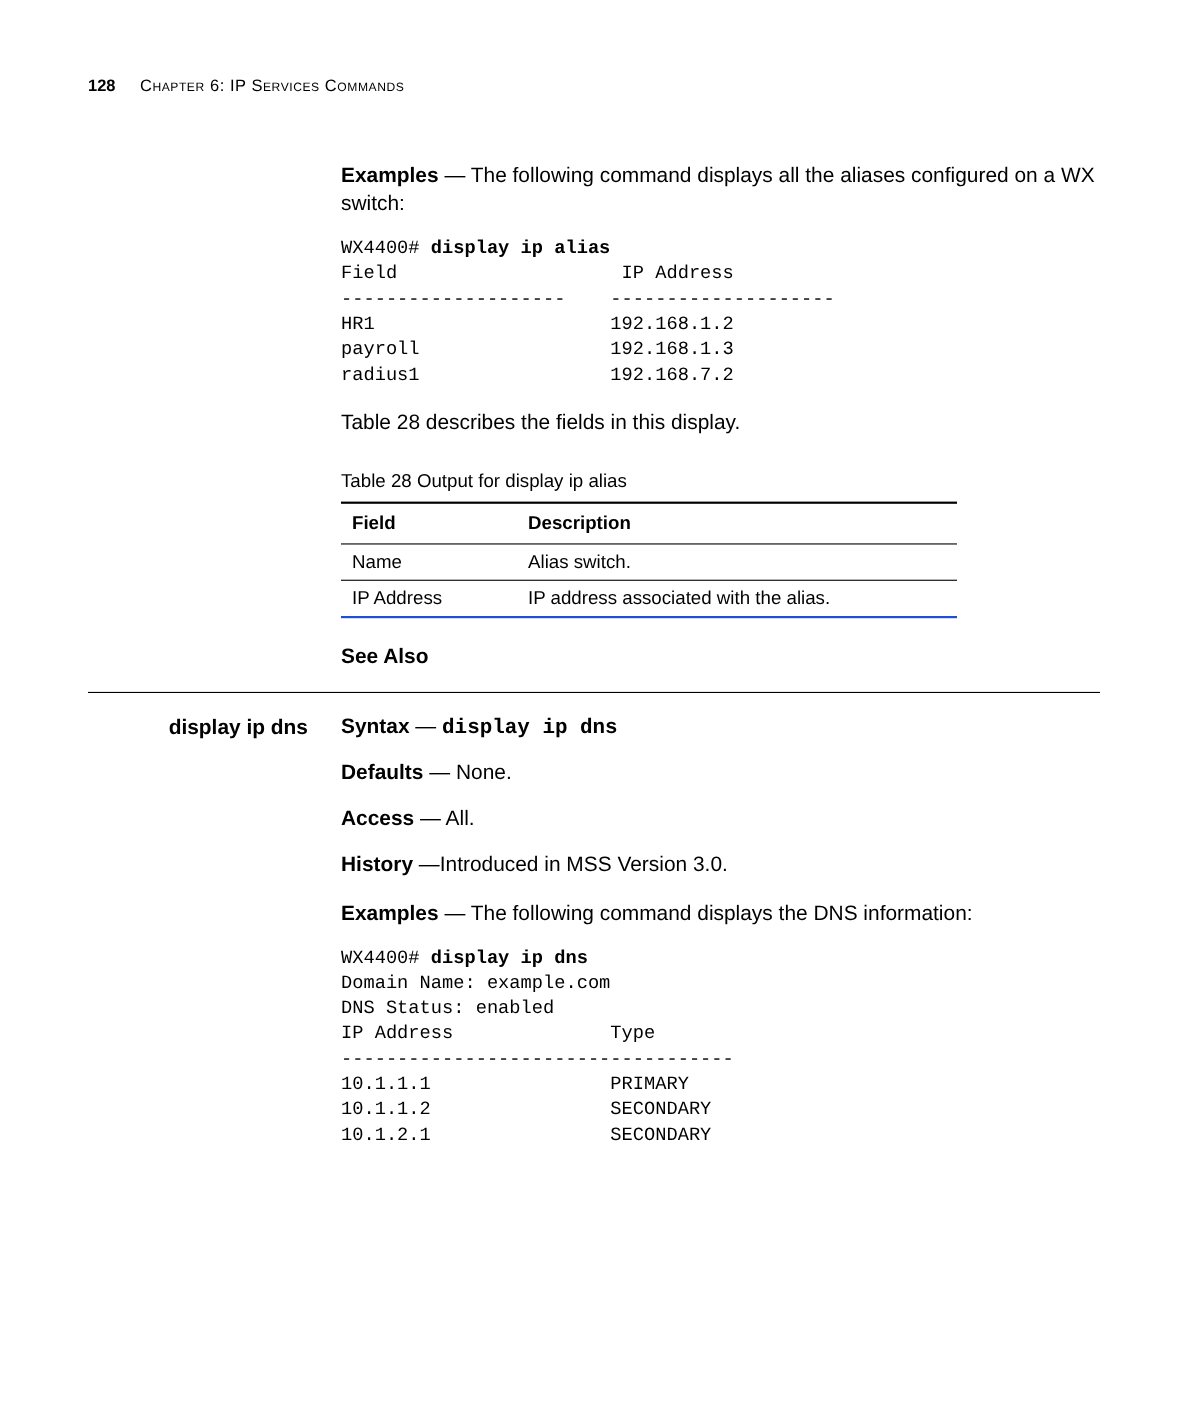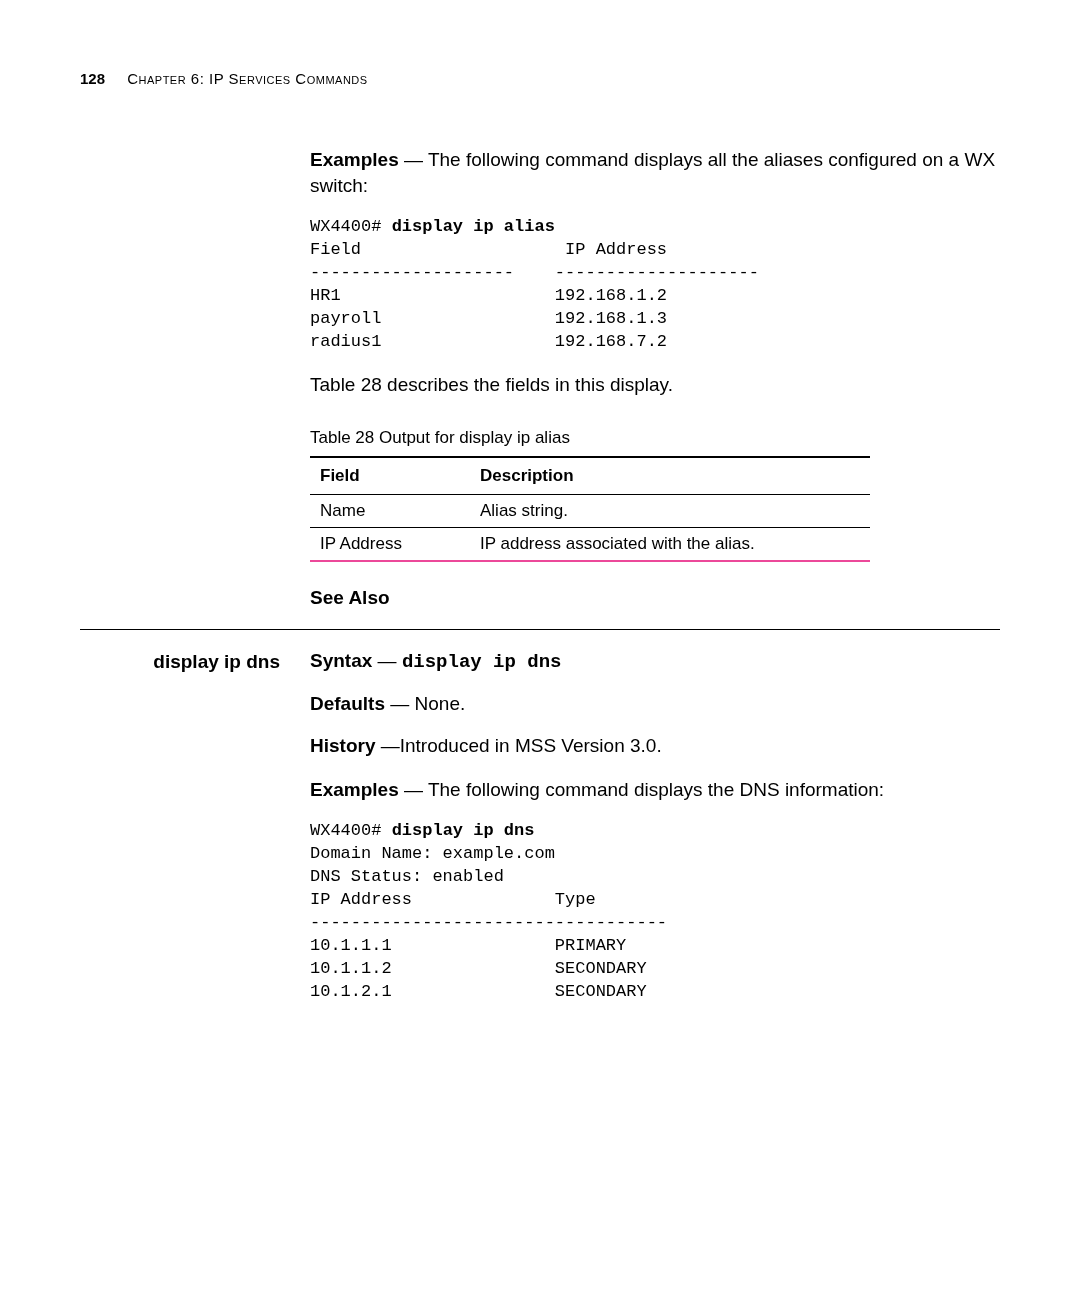--- a/index.html
+++ b/index.html
@@ -79,21 +79,21 @@
     font-weight: 700;
     padding: 8px 10px;
     border-top: 2px solid #000;
     border-bottom: 1px solid #000;
   }
   table.fields td {
     padding: 6px 10px;
     border-bottom: 1px solid #000;
   }
   table.fields tr:last-child td {
-    border-bottom: 2px solid #ec4899;
+    border-bottom: 2px solid #1d4ed8;
   }
   .subhead {
     font-weight: 700;
     font-size: 19px;
     margin-top: 25px;
     margin-bottom: 10px;
   }
   ul.seealso {
     list-style: none;
     padding-left: 0;
@@ -155,21 +155,21 @@
       <table class="fields">
         <thead>
           <tr>
             <th style="width:140px">Field</th>
             <th>Description</th>
           </tr>
         </thead>
         <tbody>
           <tr>
             <td>Name</td>
-            <td>Alias string.</td>
+            <td>Alias switch.</td>
           </tr>
           <tr>
             <td>IP Address</td>
             <td>IP address associated with the alias.</td>
           </tr>
         </tbody>
       </table>
 
       <div class="subhead">See Also</div>
 
@@ -186,20 +186,23 @@
 
 
       <div class="def-line">
         <span class="bold">Syntax</span><span> — </span><span class="mono-inline">display ip dns</span>
       </div>
 
       <div class="def-line">
         <span class="bold">Defaults</span><span> — None.</span>
       </div>
 
+      <div class="def-line">
+        <span class="bold">Access</span><span> — All.</span>
+      </div>
 
       <div class="def-line">
         <span class="bold">History</span><span> —Introduced in MSS Version 3.0.</span>
       </div>
 
       <div class="para body-text">
         <span class="bold">Examples</span><span> — The following command displays the DNS information:</span>
       </div>
 
       <pre class="mono"><span>WX4400# </span><span class="bold">display ip dns</span>

